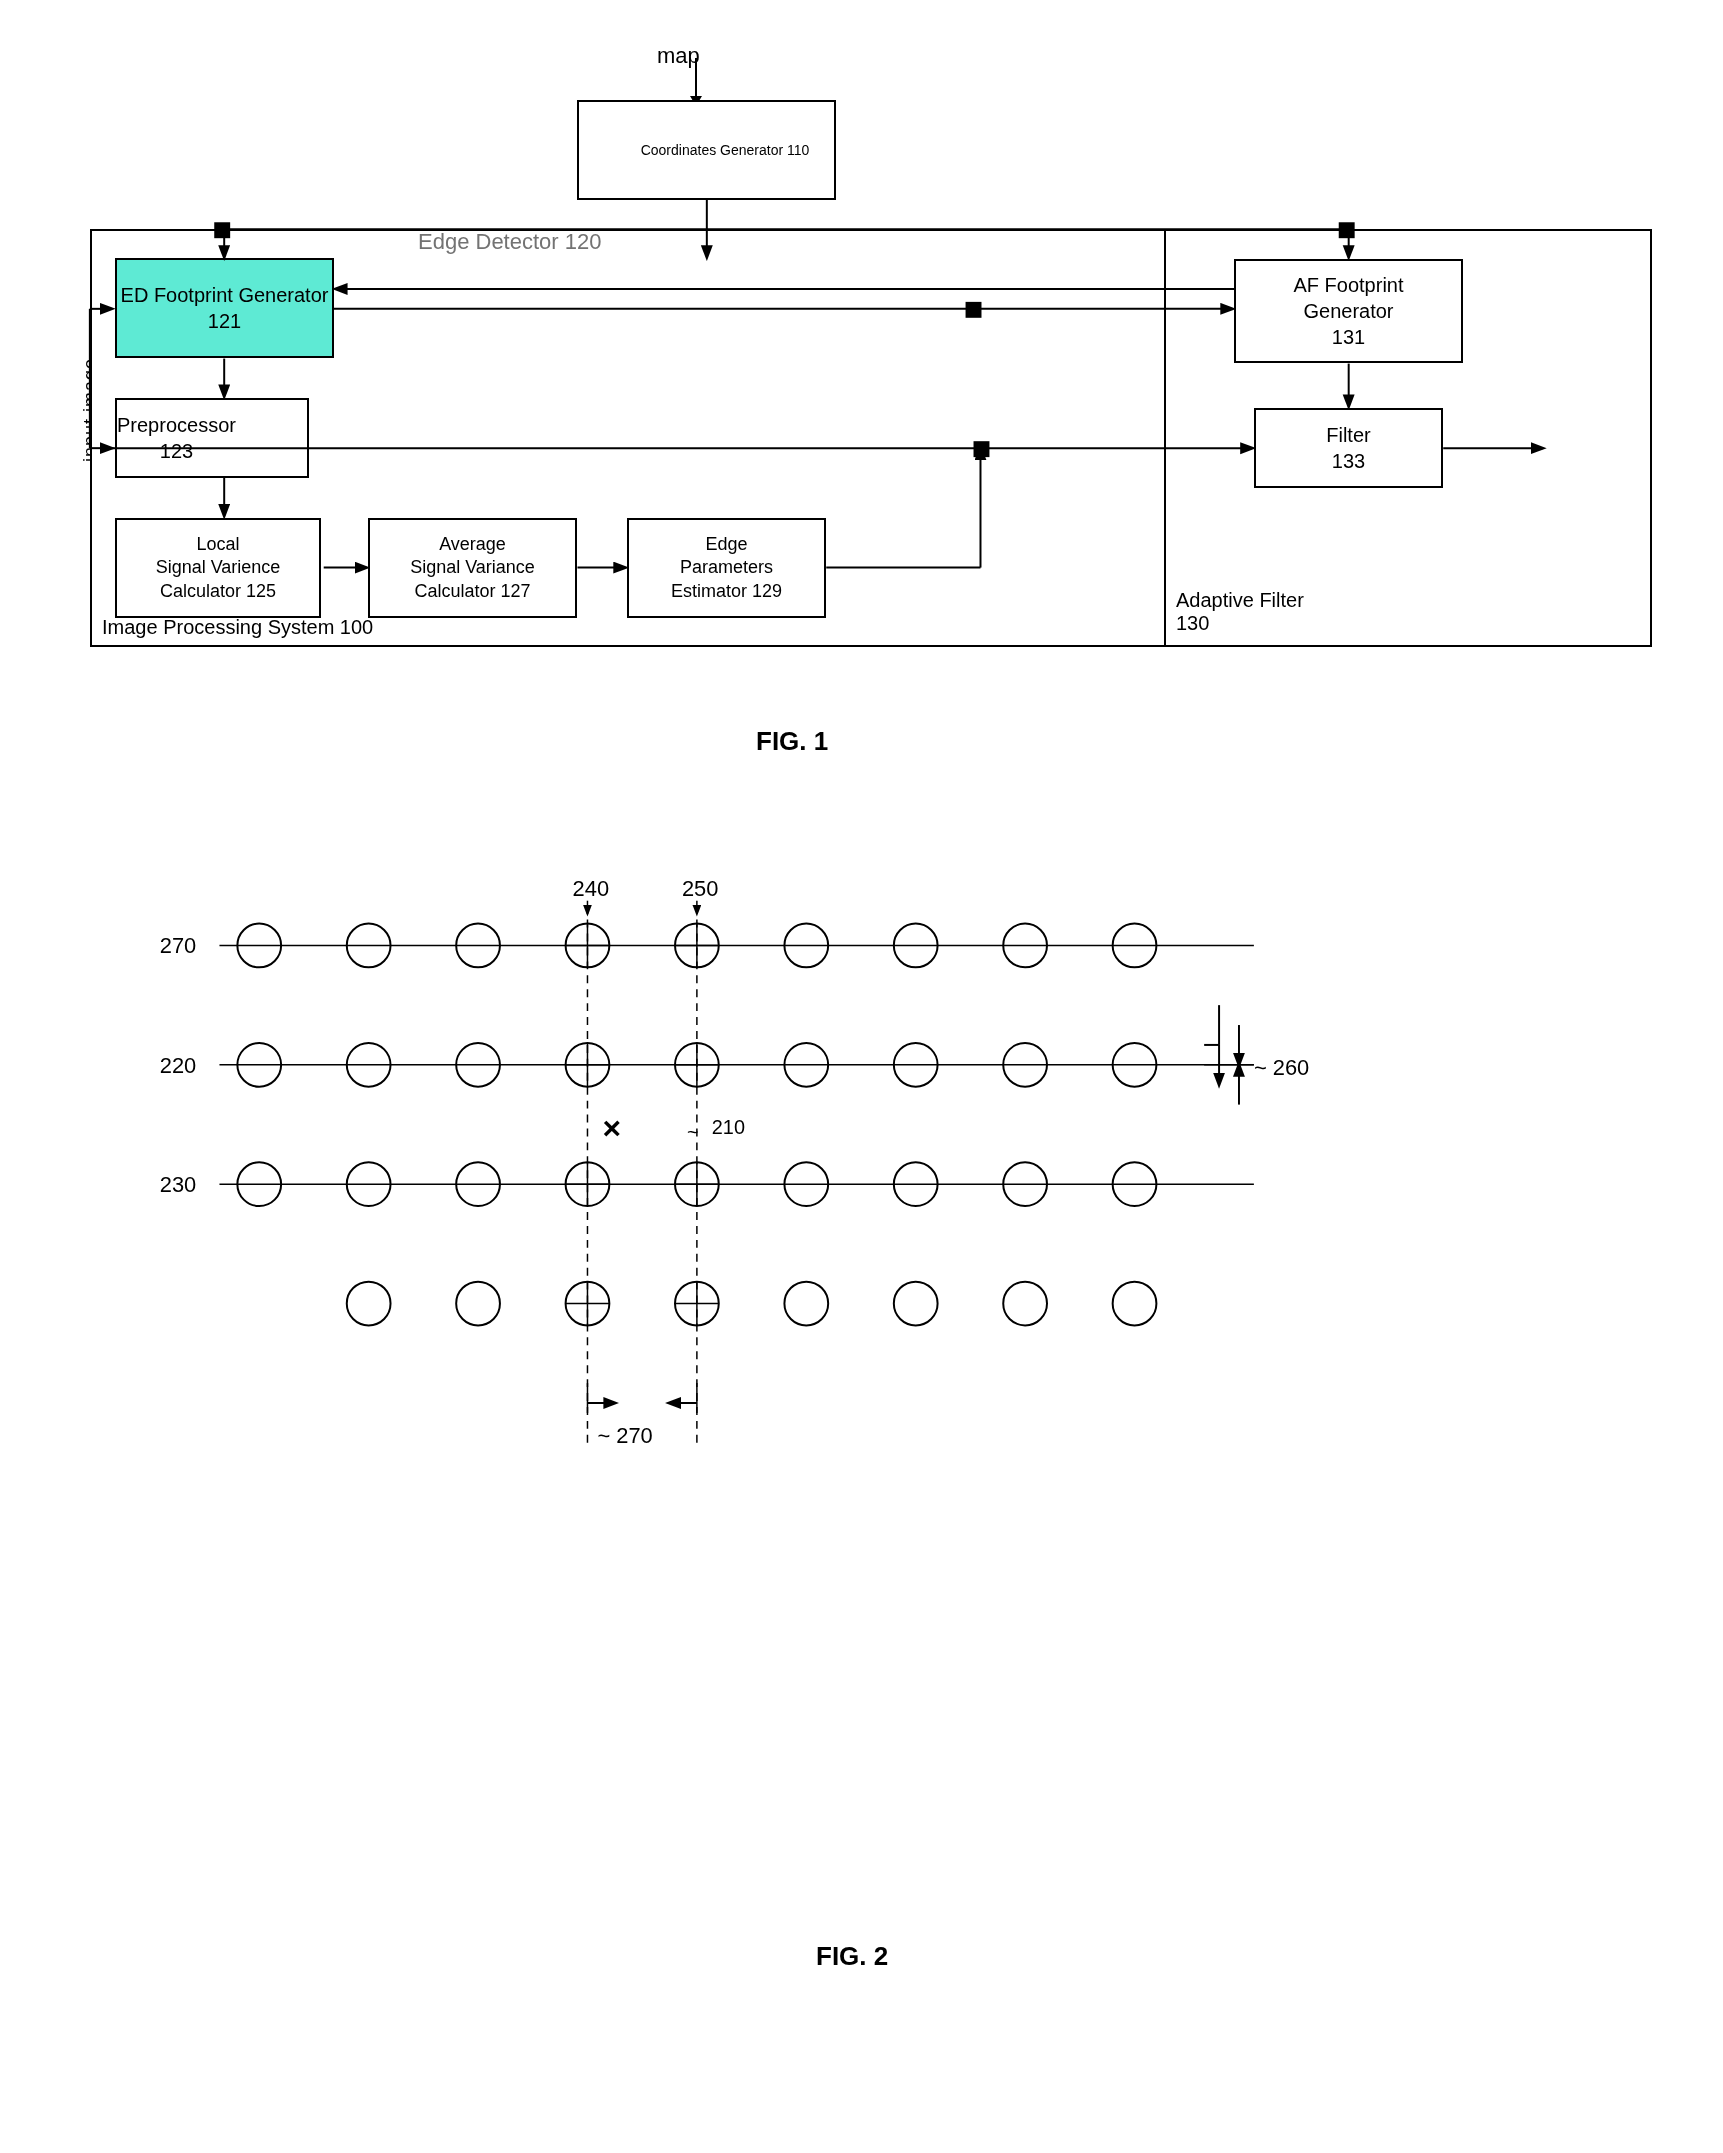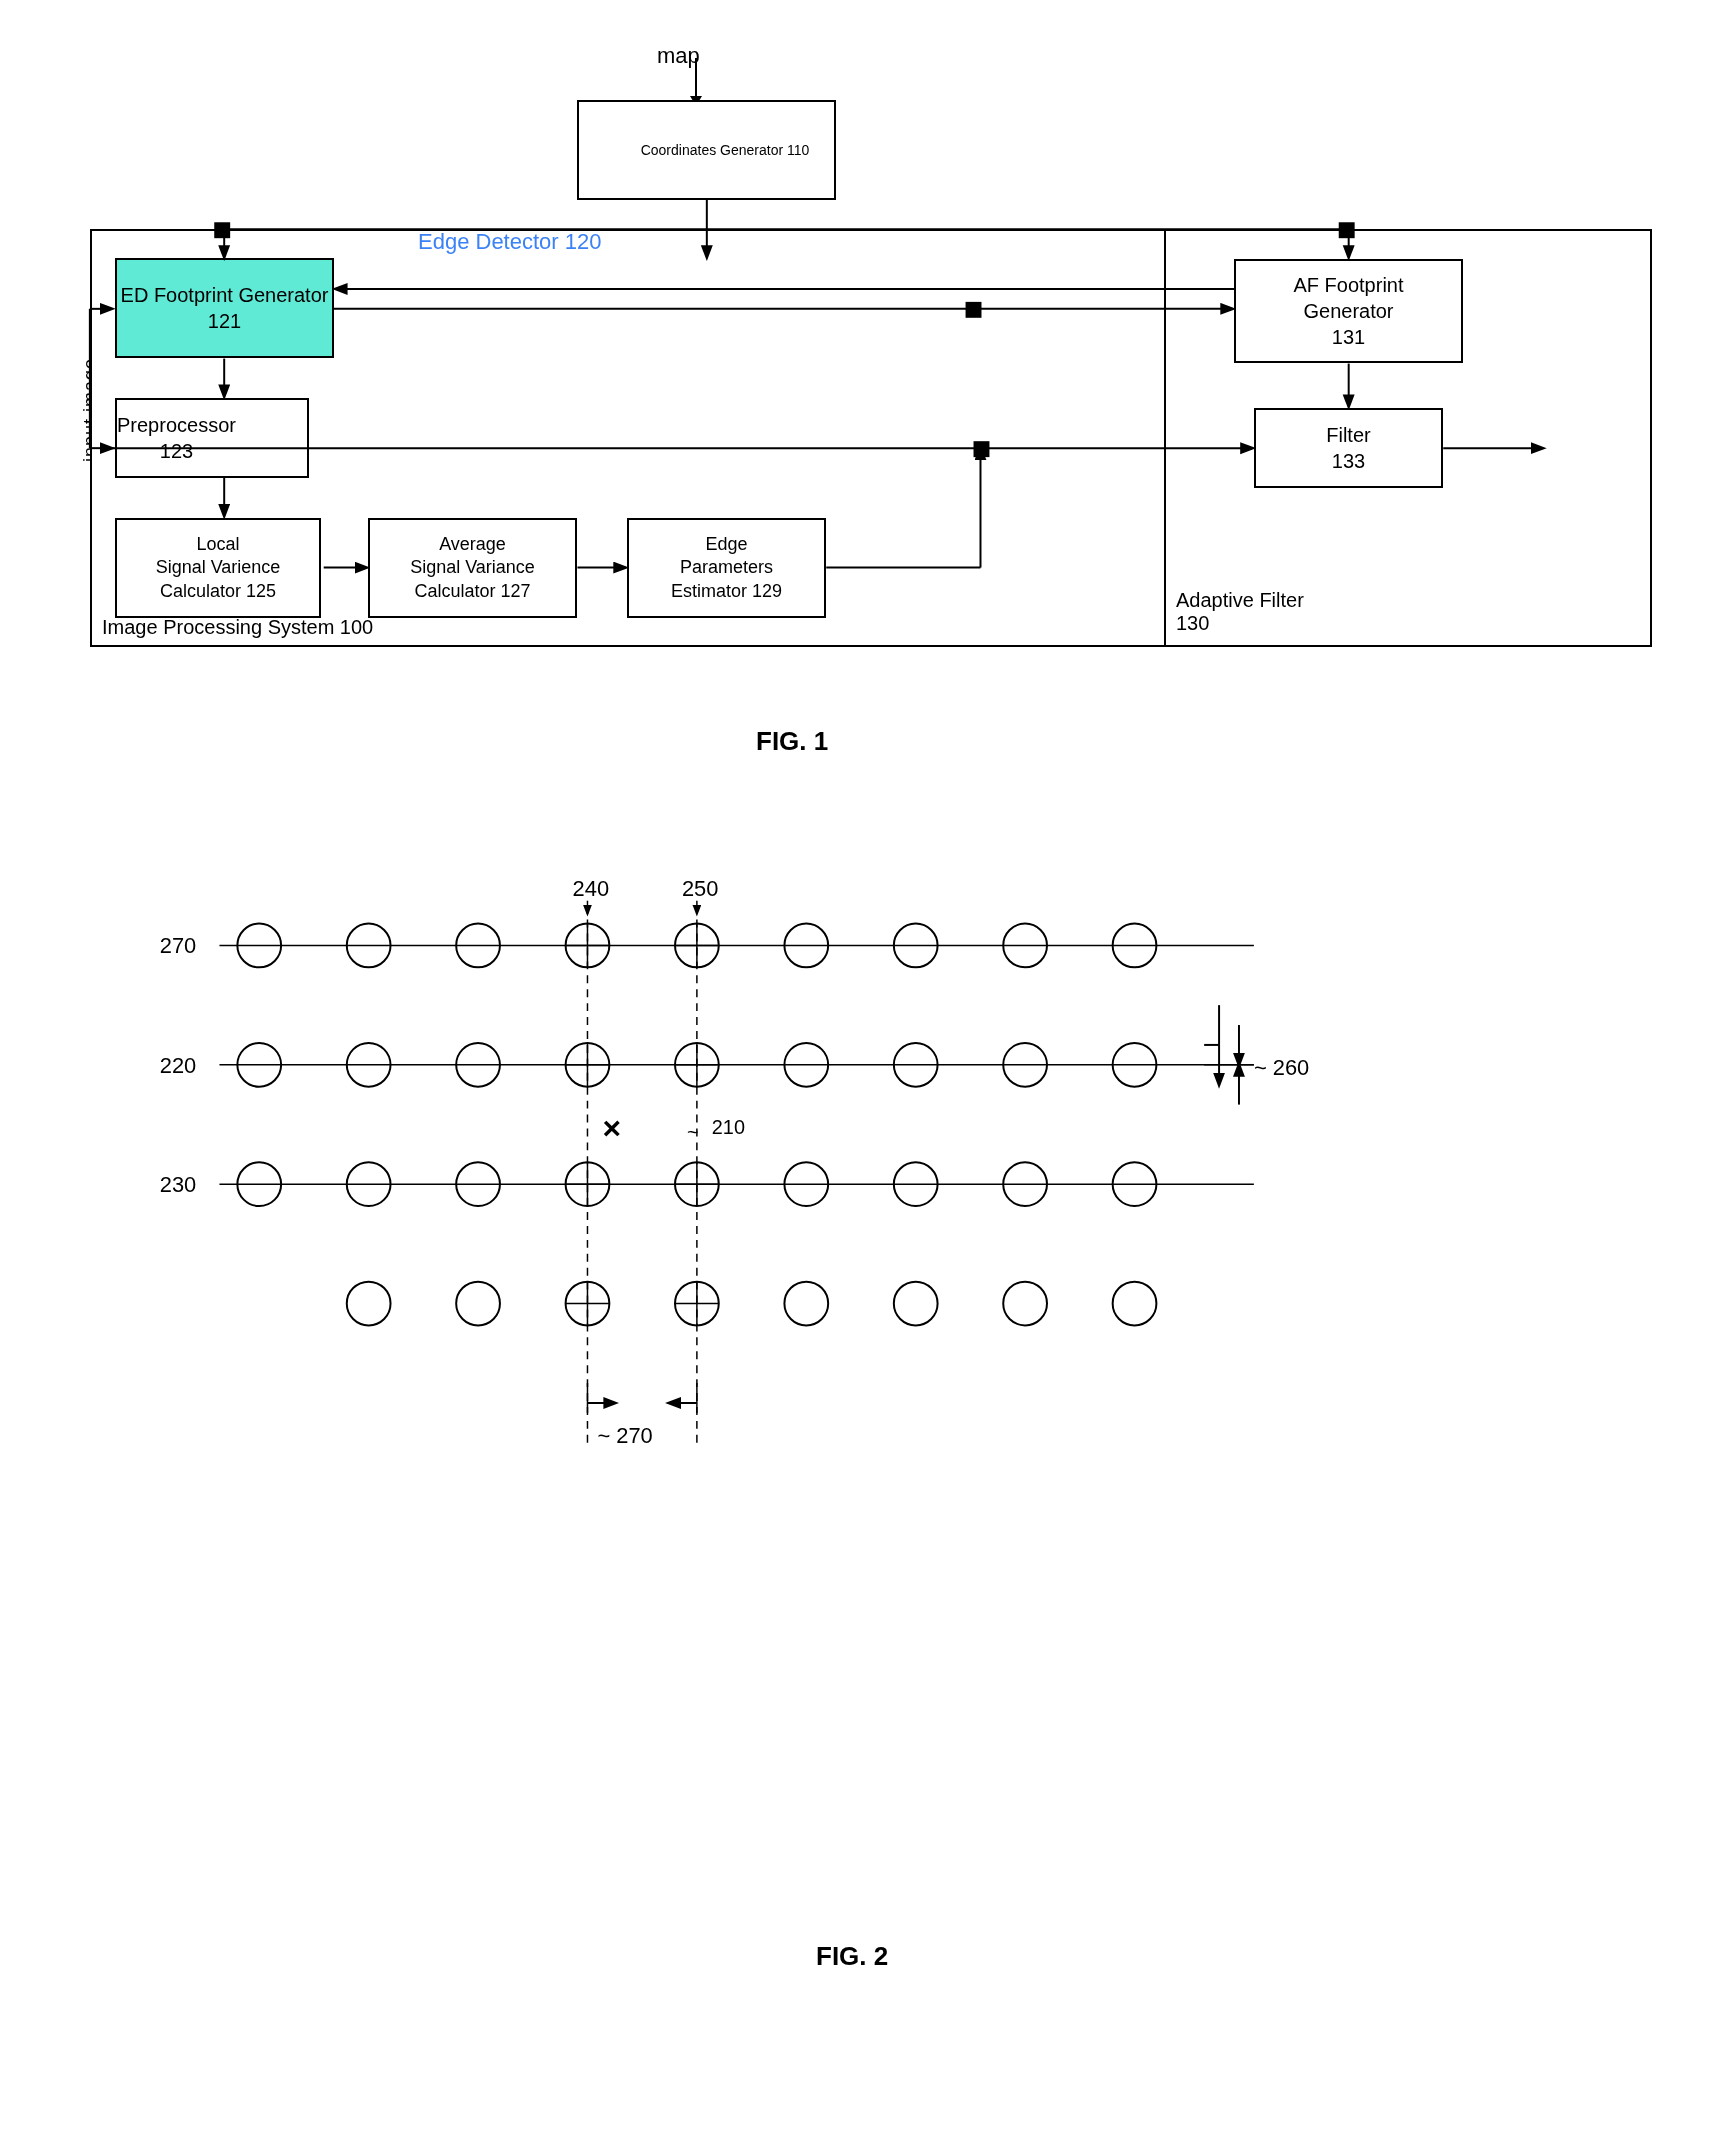--- a/index.html
+++ b/index.html
@@ -83,21 +83,21 @@
       font-size: 20px;
       margin-top: 44px;
     }
 
     
     .ed-label {
       position: absolute;
       top: 199px;
       left: 358px;
       font-size: 22px;
-      color: #3b82f6;
+      color: #737373;
     }
 
     
     .ed-fp-box {
       position: absolute;
       top: 228px;
       left: 55px;
       width: 219px;
       height: 100px;
       border: 2px solid #000;

